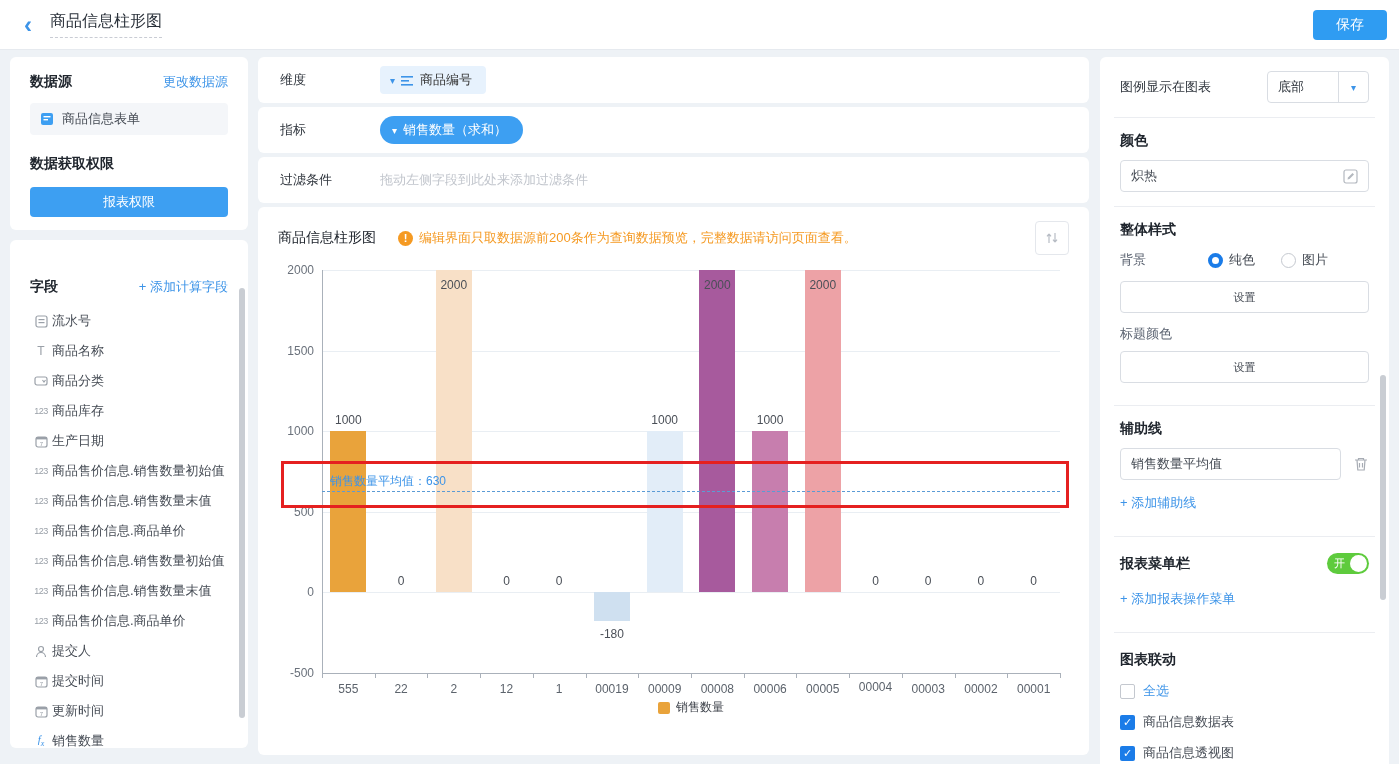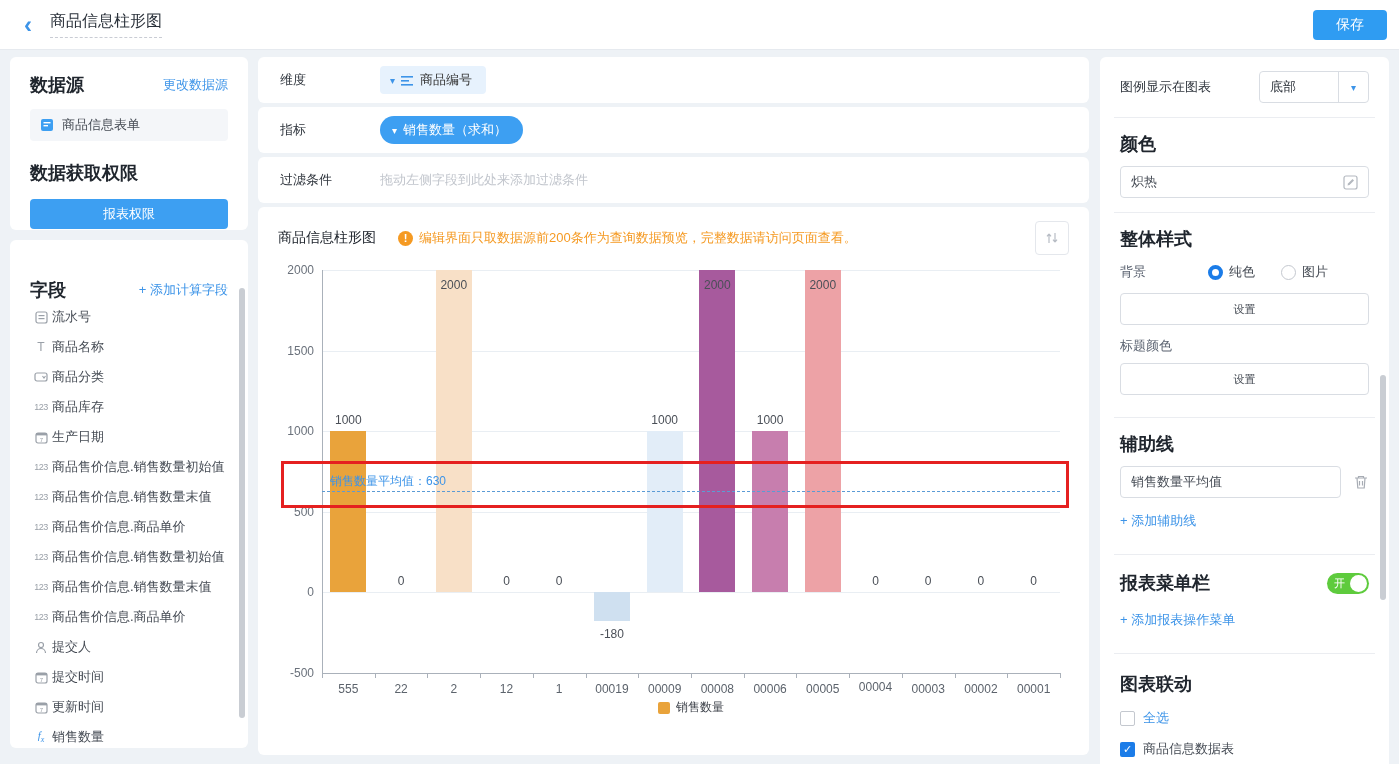--- a/index.html
+++ b/index.html
@@ -12,21 +12,21 @@
   .page-title { font-size:16px; color:#2b323b; padding-bottom:5px; border-bottom:1px dashed #c9ccd4; }
   .save-btn { margin-left:auto; background:#2f9cf2; color:#fff; border:none; border-radius:4px; width:74px; height:30px; font-size:14px; cursor:pointer; }
 
   
   .panel { background:#fff; border-radius:6px; position:relative; }
   .left-col { position:absolute; left:10px; top:57px; width:238px; }
   .ds-panel { height:173px; padding:16px 20px; margin-bottom:10px; }
   .fields-panel { height:508px; padding:14px 8px 10px 20px; overflow:hidden; }
 
   .row-flex { display:flex; align-items:center; justify-content:space-between; }
-  .sec-title { font-size:18px; font-weight:bold; color:#20262e; }
+  .sec-title { font-size:14px; font-weight:bold; color:#20262e; }
   .blue-link { color:#3d94e8; font-size:13px; cursor:pointer; text-decoration:none; }
   .ds-item { margin-top:12px; background:#f4f6f9; border-radius:4px; height:32px; display:flex; align-items:center; padding:0 10px; color:#454b54; }
   .ds-item .doc-ico { margin-right:8px; display:inline-flex; }
   .perm-title { margin-top:20px; }
   .perm-btn { margin-top:14px; width:100%; height:30px; background:#3d9ff2; border:none; border-radius:4px; color:#fff; font-size:13px; cursor:pointer; }
 
   .field-row { display:flex; align-items:center; height:30px; color:#454b54; cursor:grab; }
   .field-ico { width:22px; flex:0 0 22px; display:inline-flex; justify-content:center; color:#9aa0a8; font-size:10px; }
   .field-label { white-space:nowrap; overflow:hidden; font-size:13px; }
   .vscroll { position:absolute; width:6px; background:#c9cdd3; border-radius:3px; }
@@ -60,21 +60,21 @@
   .refline { position:absolute; border-top:1px dashed #5b9bd5; height:0; }
   .ref-label { position:absolute; font-size:12px; color:#3d94e8; }
   .red-box { position:absolute; border:3px solid #e52020; }
   .legend { position:absolute; display:flex; align-items:center; justify-content:center; font-size:12px; color:#40454d; }
   .legend-swatch { width:12px; height:12px; border-radius:2px; margin-right:6px; }
 
   
   .right-col { position:absolute; left:1100px; top:57px; width:289px; height:707px; background:#fff; border-radius:6px 6px 0 0; padding:14px 20px 0 20px; overflow:hidden; }
   .divider { height:1px; background:#ebedf1; margin:14px -6px; }
   .legend-row { display:flex; align-items:center; justify-content:space-between; color:#30363e; }
-  .select { display:flex; border:1px solid #d9dde3; border-radius:4px; height:32px; cursor:pointer;gap:8px; }
+  .select { display:flex; border:1px solid #d9dde3; border-radius:4px; height:32px; cursor:pointer; }
   .select .val { width:70px; display:flex; align-items:center; padding-left:10px; color:#30363e; }
   .select .car { width:30px; border-left:1px solid #d9dde3; display:flex; align-items:center; justify-content:center; color:#3d94e8; font-size:10px; }
   .input-box { border:1px solid #d9dde3; border-radius:4px; height:32px; display:flex; align-items:center; padding:0 10px; color:#454b54; justify-content:space-between; }
   .set-btn { width:100%; height:32px; border:1px solid #d9dde3; background:#fff; border-radius:4px; color:#454b54; font-size:11px; cursor:pointer; }
   .sub-label { color:#5a6270; margin:12px 0 8px; }
   .radio-row { display:flex; align-items:center; margin:12px 0; color:#454b54; }
   .radio { width:15px; height:15px; border-radius:50%; margin-right:6px; display:inline-block; }
   .radio.sel { border:4.5px solid #1b7ce8; background:#fff; }
   .radio.unsel { border:1px solid #c4c8cf; background:#fff; }
   .toggle { width:42px; height:21px; background:#5ecb3d; border-radius:11px; position:relative; cursor:pointer; }
@@ -115,21 +115,21 @@
     </div>
     <div class="sec-title perm-title">数据获取权限</div>
     <button class="perm-btn">报表权限</button>
   </div>
 
   <div class="panel fields-panel">
     <div class="row-flex" style="padding-right:12px;margin-top:24px;">
       <span class="sec-title">字段</span>
       <a class="blue-link"><span>+</span> <span>添加计算字段</span></a>
     </div>
-    <div id="fields-list" style="">
+    <div id="fields-list" style="margin-top:10px;">
         <div class="field-row">
           <span class="field-ico">
             <svg width="13" height="13" viewBox="0 0 13 13">
               <rect x="1" y="1" width="11" height="11" rx="2" fill="none" stroke="#9aa0a8" stroke-width="1.2"></rect>
               <rect x="3.5" y="4" width="6" height="1.2" fill="#9aa0a8"></rect>
               <rect x="3.5" y="7" width="6" height="1.2" fill="#9aa0a8"></rect>
             </svg>
           </span>
           <span class="field-label">流水号</span>
         </div>

